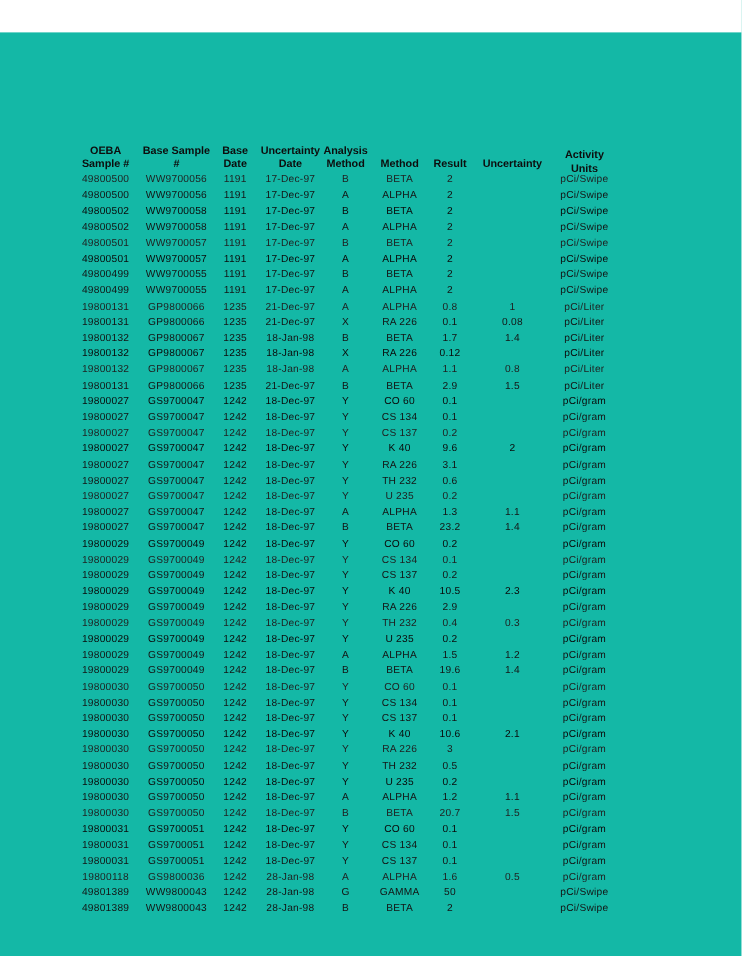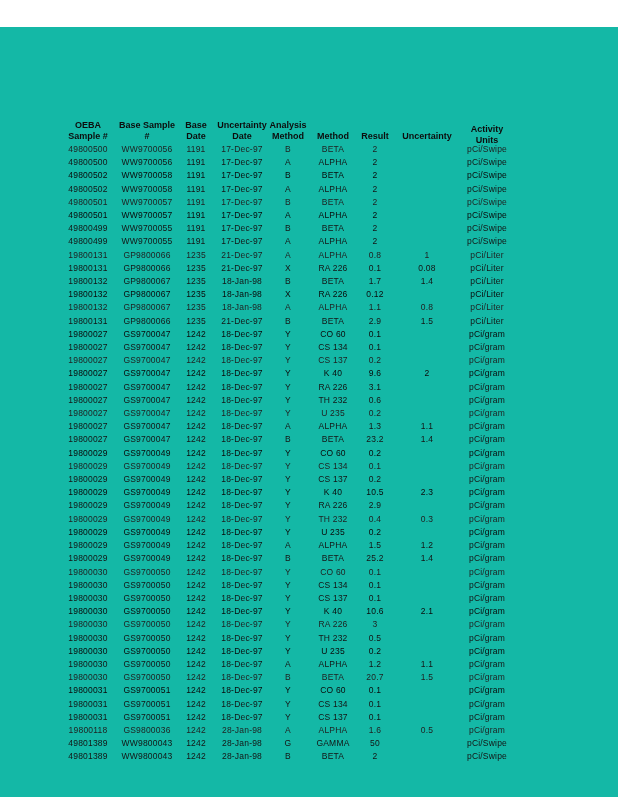--- a/index.html
+++ b/index.html
@@ -455,21 +455,21 @@
           <td>1.2</td>
           <td>pCi/gram</td>
         </tr>
         <tr>
           <td>19800029</td>
           <td>GS9700049</td>
           <td>1242</td>
           <td>18-Dec-97</td>
           <td>B</td>
           <td>BETA</td>
-          <td>25.2</td>
+          <td>19.6</td>
           <td>1.4</td>
           <td>pCi/gram</td>
         </tr>
         <tr>
           <td>19800030</td>
           <td>GS9700050</td>
           <td>1242</td>
           <td>18-Dec-97</td>
           <td>Y</td>
           <td>CO 60</td>

